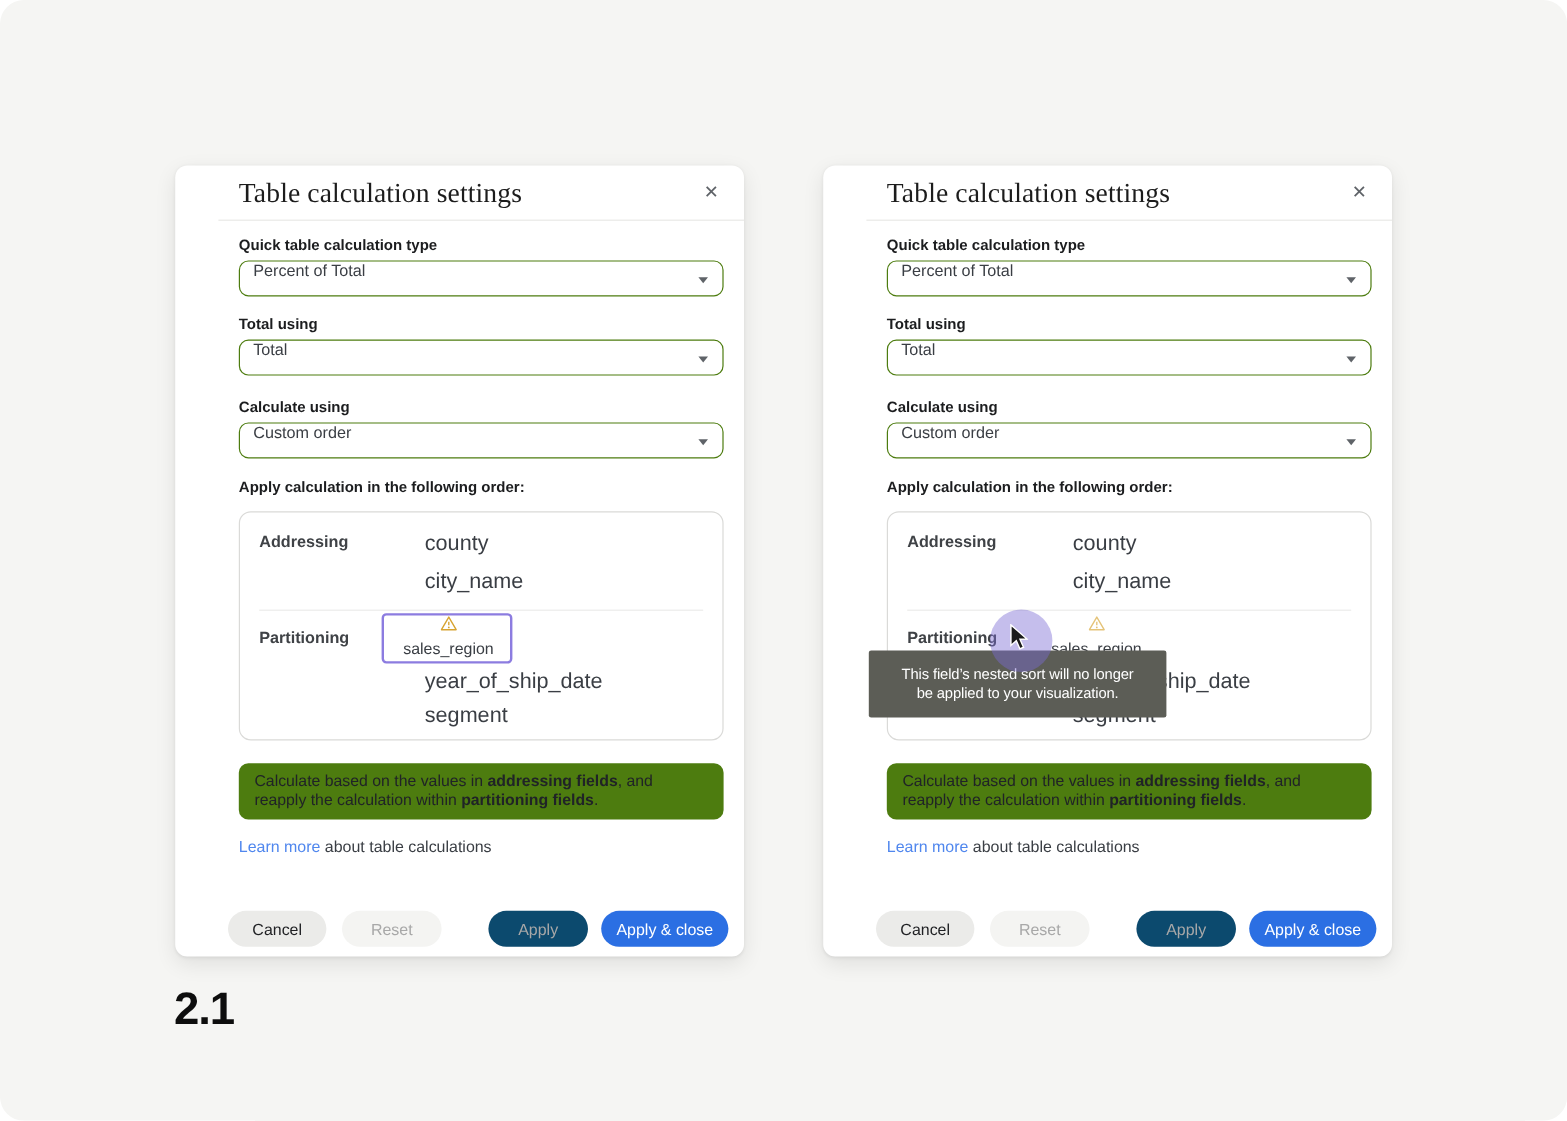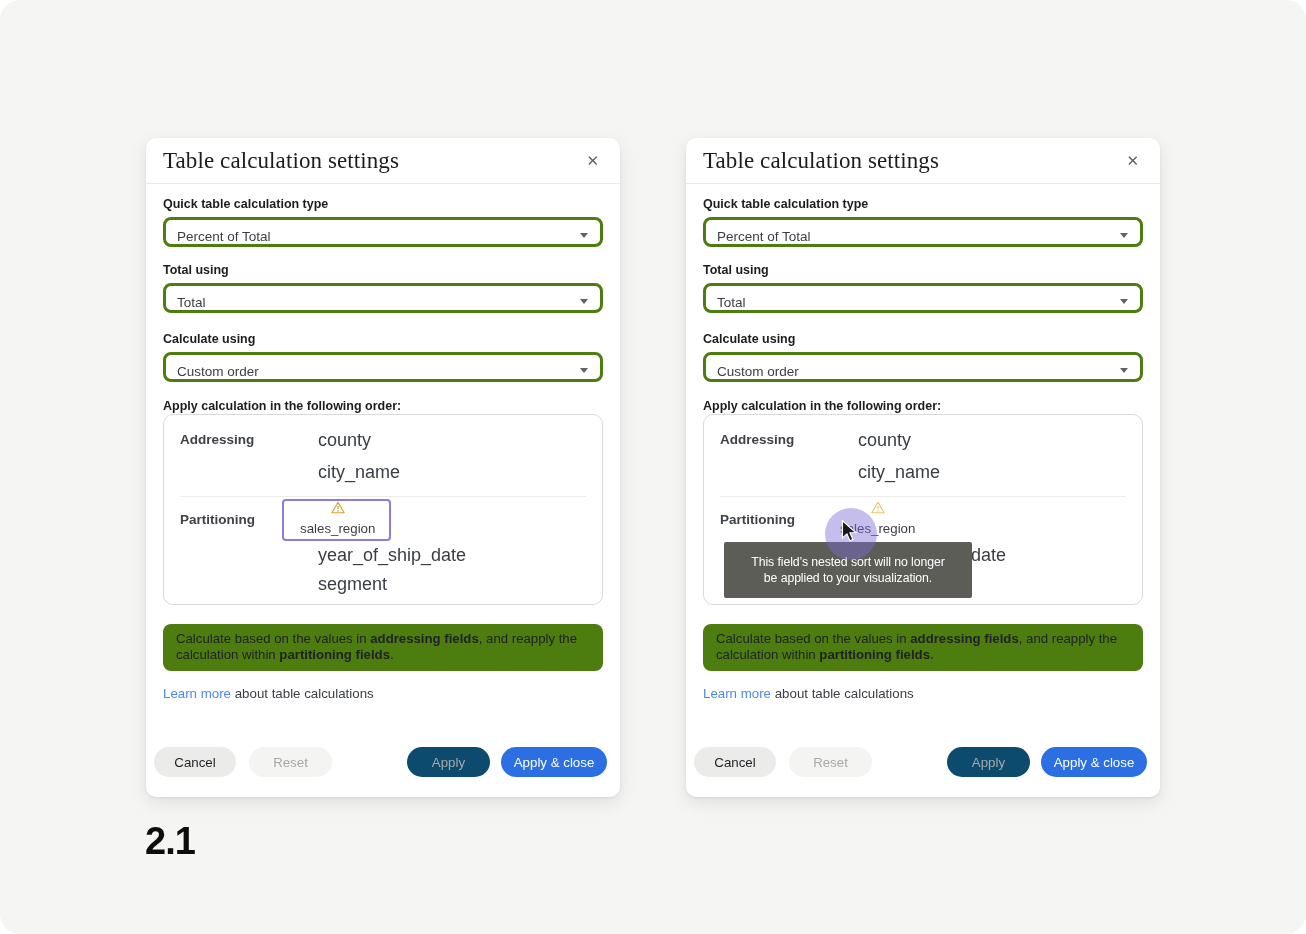--- a/index.html
+++ b/index.html
@@ -8,20 +8,21 @@
 
   .canvas {
     position:relative; width:1306px; height:934px;
     background:#f5f5f3; border-radius:20px; overflow:hidden;
   }
 
   .dialog {
     position:absolute; top:138px; width:474px; height:659px;
     background:#ffffff; border-radius:10px;
     box-shadow:0 1px 3px rgba(0,0,0,0.07), 0 6px 18px rgba(0,0,0,0.09);
+    padding-left:36px;
   }
   .dialog.left  { left:146px; }
   .dialog.right { left:686px; }
 
   .dlg-header {
     height:46px; display:flex; align-items:center;
     padding:0 17px; border-bottom:1px solid #e9e9e7;
   }
   .dlg-title {
     font-family:"Liberation Serif","DejaVu Serif",serif;
@@ -33,25 +34,25 @@
   }
 
   .dlg-body { padding:0 17px; }
 
   .fld-label {
     display:block; margin:13px 0 5px; font-size:12.5px; font-weight:bold;
     color:#1c1d1f; line-height:15px;
   }
   .fld-label.mt16 { margin-top:16px; }
   .fld-label.mt19 { margin-top:19px; }
-  .fld-label.mt17 { margin-top:17px; margin-bottom:0; }
+  .fld-label.mt17 { margin-top:17px; margin-bottom:12px; }
 
   .selectbox {
-    position:relative; height:30px; display:flex; align-items:flex-end;
-    border:3px solid #4d7c0f; border-radius:8px; background:#fff;
+    position:relative; height:30px; display:flex; align-items:flex-start;
+    border:1px solid #4d7c0f; border-radius:8px; background:#fff;
     padding:0 30px 0 11px; font-size:13.5px; color:#3a3e44; cursor:pointer;
   }
   .chevron {
     position:absolute; right:12px; top:13px; width:0; height:0;
     border-left:4.5px solid transparent; border-right:4.5px solid transparent;
     border-top:5px solid #5f6368;
   }
 
   .order-box {
     position:relative; border:1px solid #dadad8; border-radius:10px;

